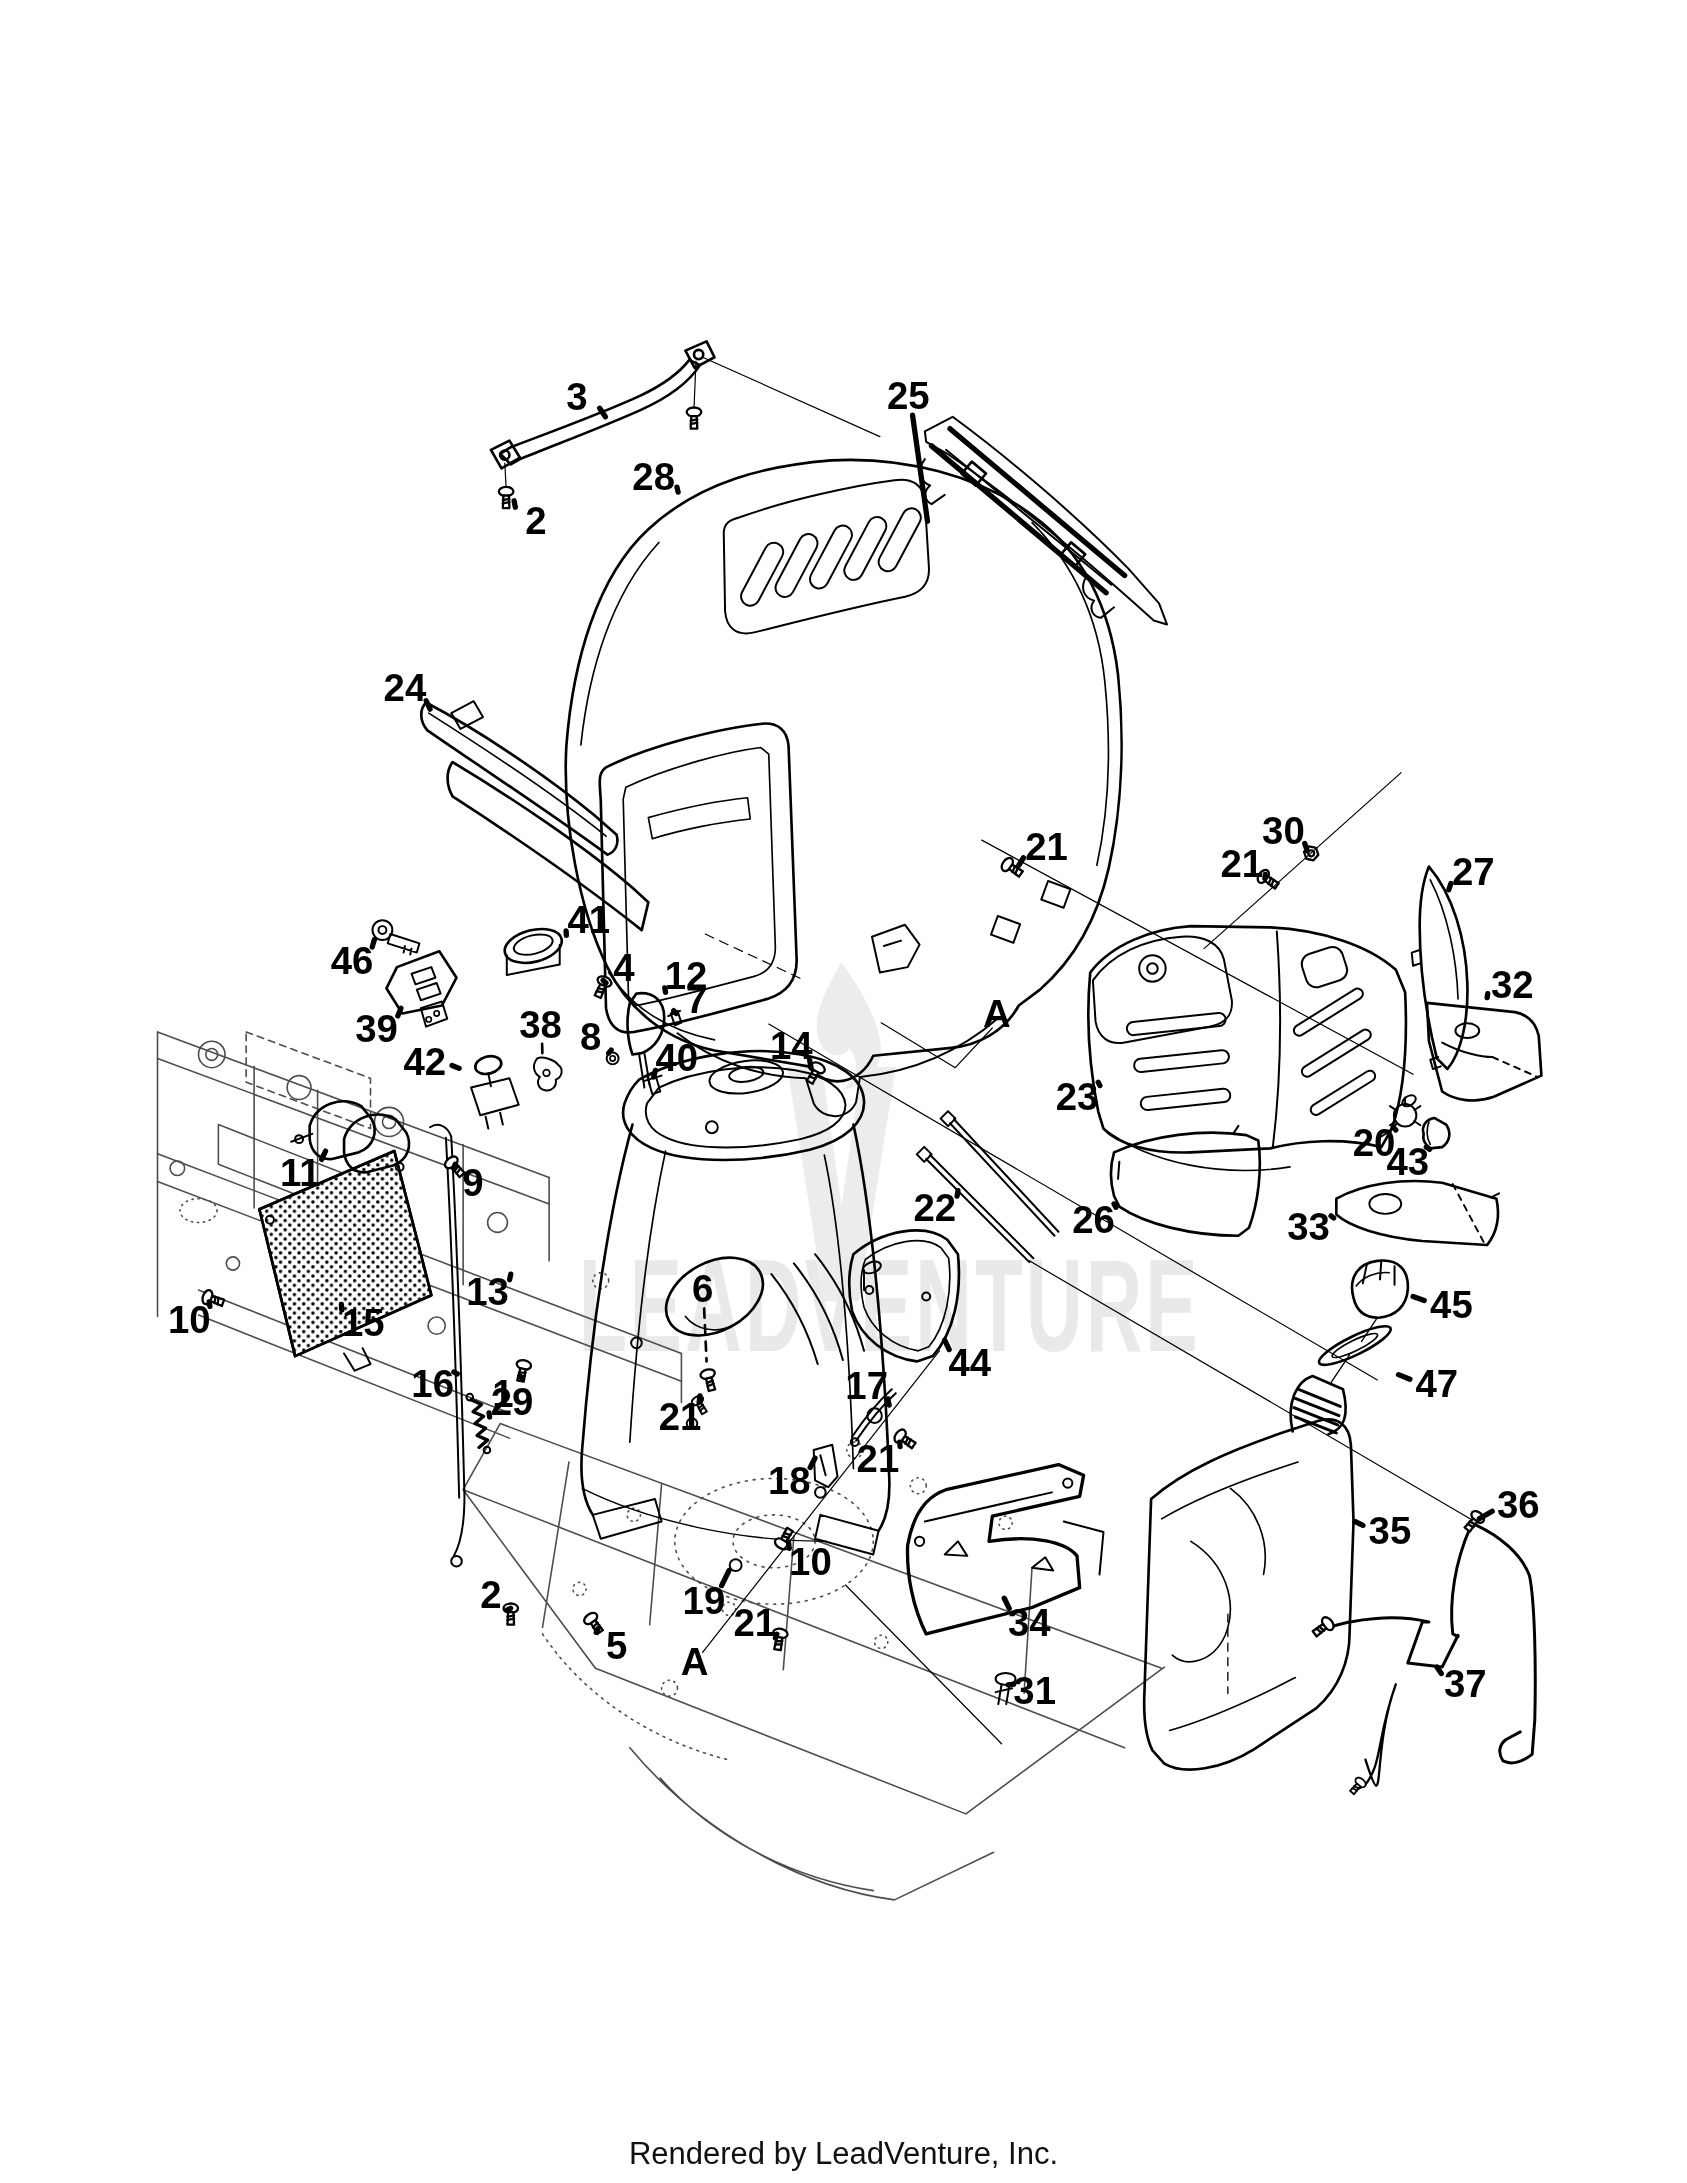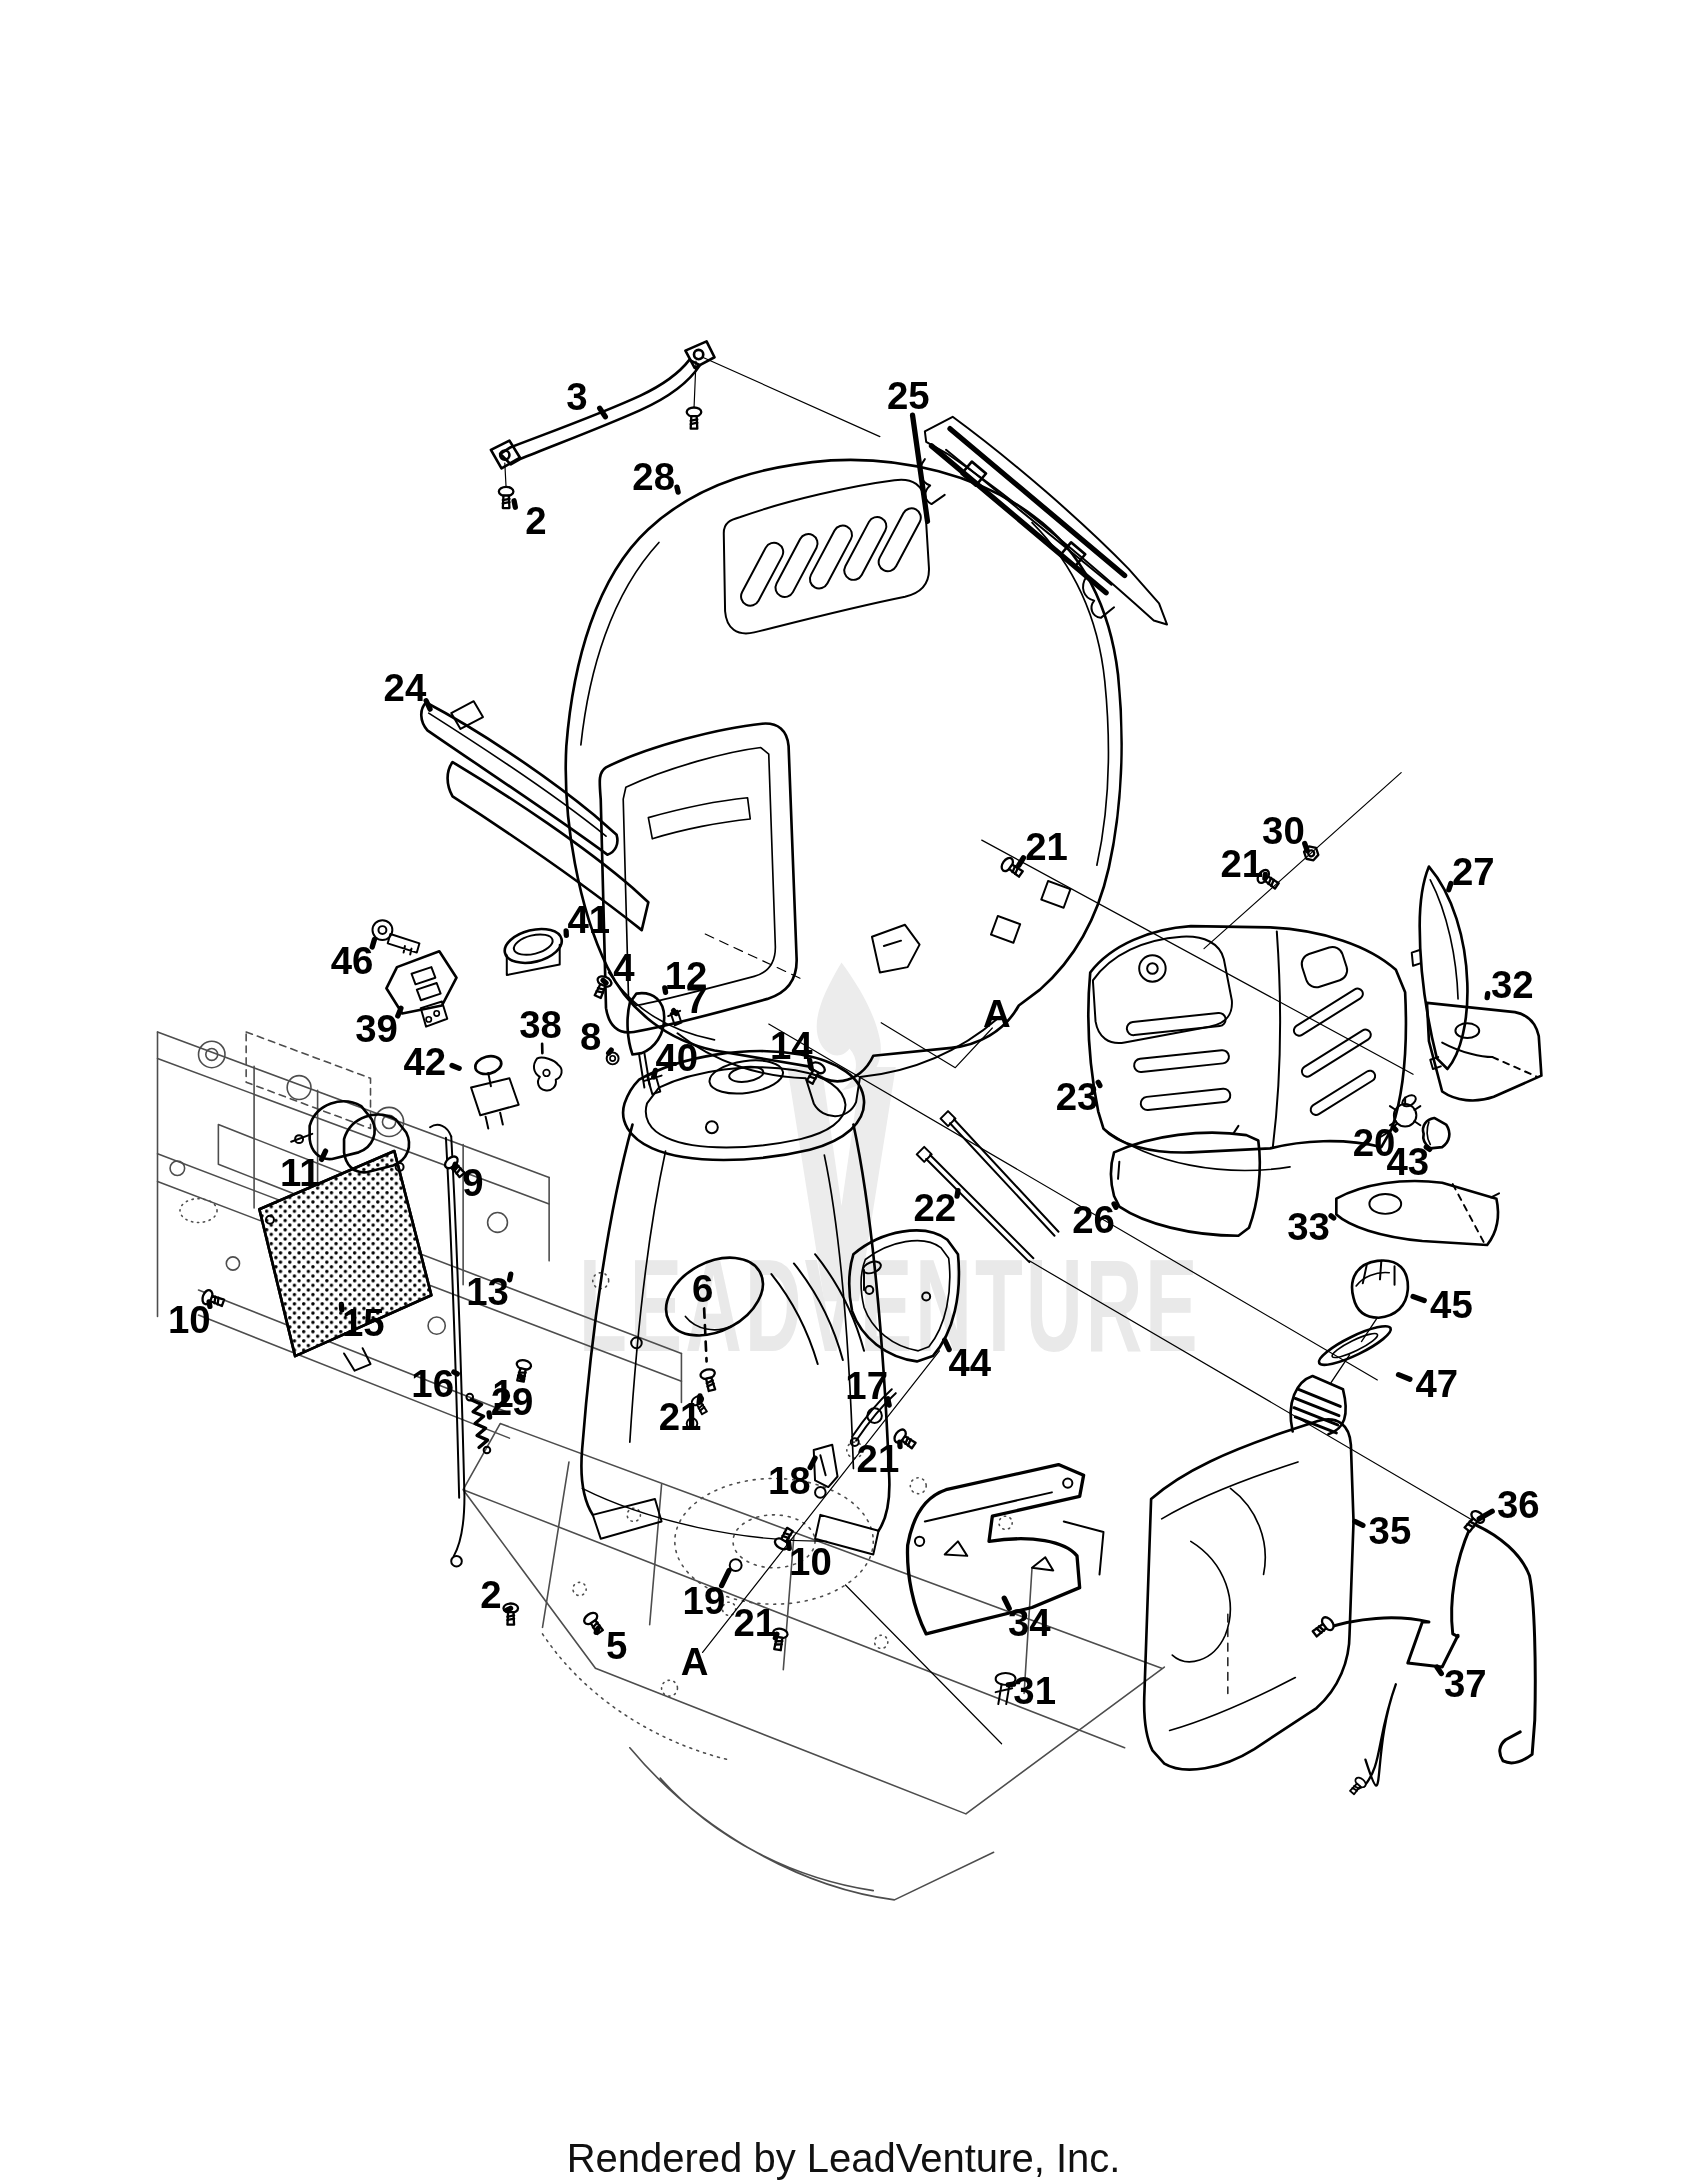--- a/index.html
+++ b/index.html
@@ -1,20 +1,20 @@
 <!DOCTYPE html>
 <html style="font-size:10.6px"><head>
 <meta charset="utf-8">
 <style>
   html,body{margin:0;padding:0;background:#ffffff;}
   .page{position:relative;width:1687px;height:2183px;background:#ffffff;overflow:hidden;
         font-family:"Liberation Sans",sans-serif;}
   svg.art{position:absolute;left:0;top:0;width:1687px;height:2183px;}
   .footer{position:absolute;left:0;top:2136px;width:1687px;text-align:center;
-          font-size:40px;color:#111;letter-spacing:0px;
+          font-size:31px;color:#111;letter-spacing:0px;
           font-family:"Liberation Sans",sans-serif;}
   text.callout{font-family:"Liberation Sans",sans-serif;font-weight:700;font-size:58px;fill:#000;}
   text.wm{font-family:"Liberation Sans",sans-serif;font-weight:700;}
 </style>
 </head>
 <body>
 
 <div class="page">
 
 <svg class="art" viewBox="0 0 2550 3300">

